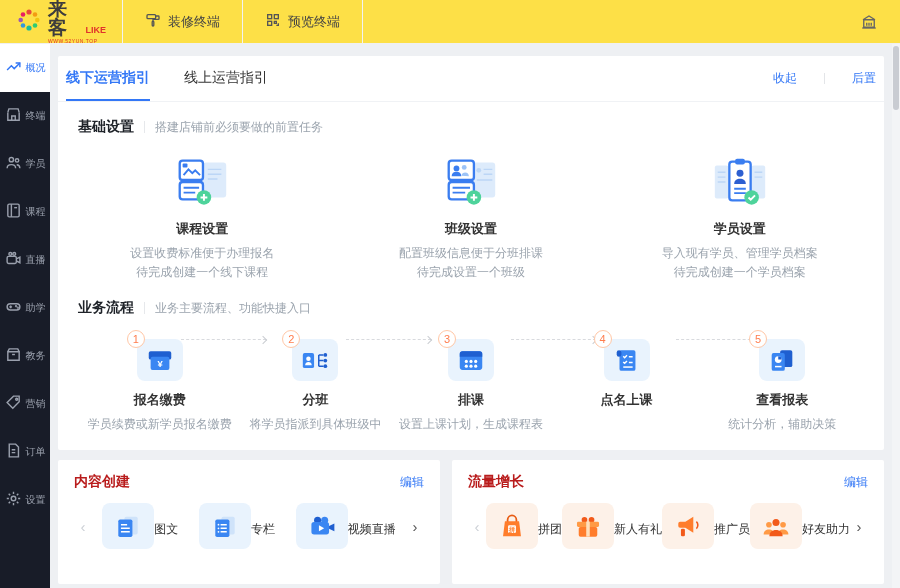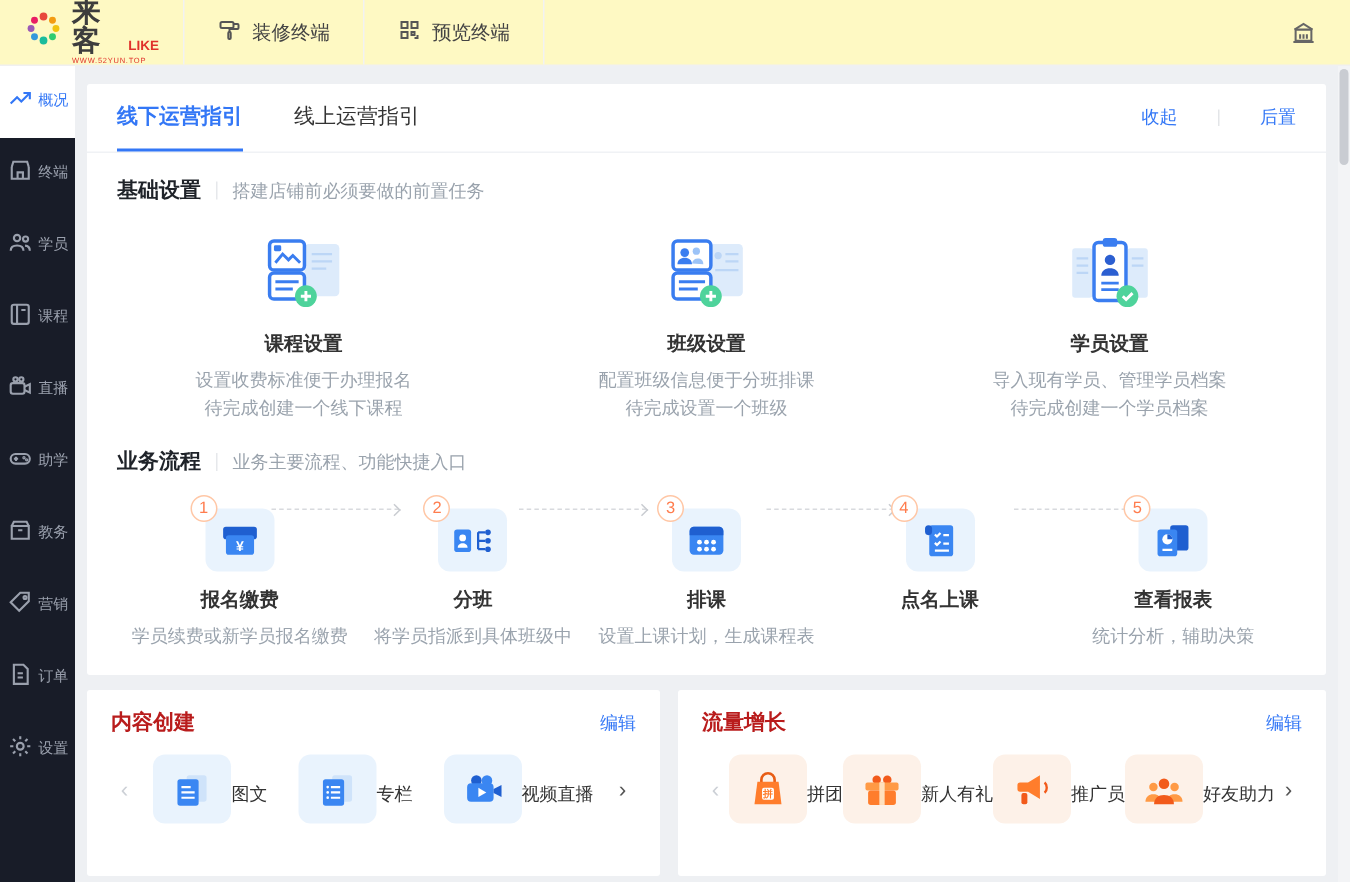--- a/index.html
+++ b/index.html
@@ -1,20 +1,20 @@
 <!DOCTYPE html>
 <html><head>
 <meta charset="utf-8">
 <style>
   * { margin:0; padding:0; box-sizing:border-box; }
   html,body { width:900px; height:588px; overflow:hidden; }
   body { font-family:"Liberation Sans","DejaVu Sans",sans-serif; background:#eef0f3; position:relative; color:#333; }
 
   
-  .header { position:absolute; top:0; left:0; width:900px; height:44px; background:#fef9c3; border-bottom:1px solid #f0f0f0; display:flex; align-items:center; z-index:20; }
+  .header { position:absolute; top:0; left:0; width:900px; height:44px; background:#fde047; border-bottom:1px solid #f0f0f0; display:flex; align-items:center; z-index:20; }
   .logo { display:flex; align-items:center; gap:6px; padding:0 16px; width:122px; }
   .logo-text { display:flex; flex-direction:column; line-height:1; }
   .brand-row { display:flex; align-items:flex-end; gap:2px; }
   .brand { font-size:19px; font-weight:bold; color:#3d3d3d; letter-spacing:1px; }
   .brand-mark { font-size:9px; font-weight:bold; color:#e0322b; padding-bottom:2px; }
   .brand-url { font-size:5px; color:#e0322b; letter-spacing:.5px; margin-top:2px; }
   .hnav { display:flex; height:100%; }
   .hnav-item { display:flex; align-items:center; gap:7px; padding:0 22px; font-size:13px; color:#444; border-left:1px solid #f2f2f2; cursor:pointer; }
   .hnav-item:last-child { border-right:1px solid #f2f2f2; }
   .hnav-item svg { stroke:#555; }
@@ -26,21 +26,21 @@
   .side-item { height:48px; display:flex; flex-direction:row; align-items:center; justify-content:center; gap:4px; color:#9aa0ad; cursor:pointer; }
   .side-item .side-label { font-size:10px; line-height:1; }
   .side-item svg { stroke:currentColor; }
   .side-item.active { background:#fff; color:#3377f6; }
 
   
   .main { position:absolute; left:50px; top:44px; right:8px; bottom:0; padding:12px 8px 6px 8px; }
   .card { background:#fff; border-radius:2px; }
   .guide-card { height:394px; }
 
-  .tabbar { display:flex; align-items:center; height:46px; padding:0 20px; border-bottom:1px solid #f0f2f5; }
+  .tabbar { display:flex; align-items:center; height:46px; padding:0 8px; border-bottom:1px solid #f0f2f5; }
   .tab { font-size:14px; color:#333; margin-right:34px; height:100%; display:flex; align-items:center; border-bottom:2px solid transparent; cursor:pointer; }
   .tab.active { color:#3377f6; font-weight:bold; border-bottom-color:#3377f6; }
   .tab-actions { margin-left:auto; display:flex; align-items:center; font-size:12px; color:#3377f6;gap:17px; }
   .tab-actions .divider { width:1px; height:11px; background:#e3e5e8; margin:0 10px; }
   .tab-actions span { cursor:pointer; }
 
   .sec-head { display:flex; align-items:center; margin:16px 20px 0; }
   .sec-title { font-size:14px; font-weight:bold; color:#1f2329; }
   .sec-div { width:1px; height:12px; background:#e6e8eb; margin:0 10px; }
   .sec-sub { font-size:12px; color:#9aa3ad; }

